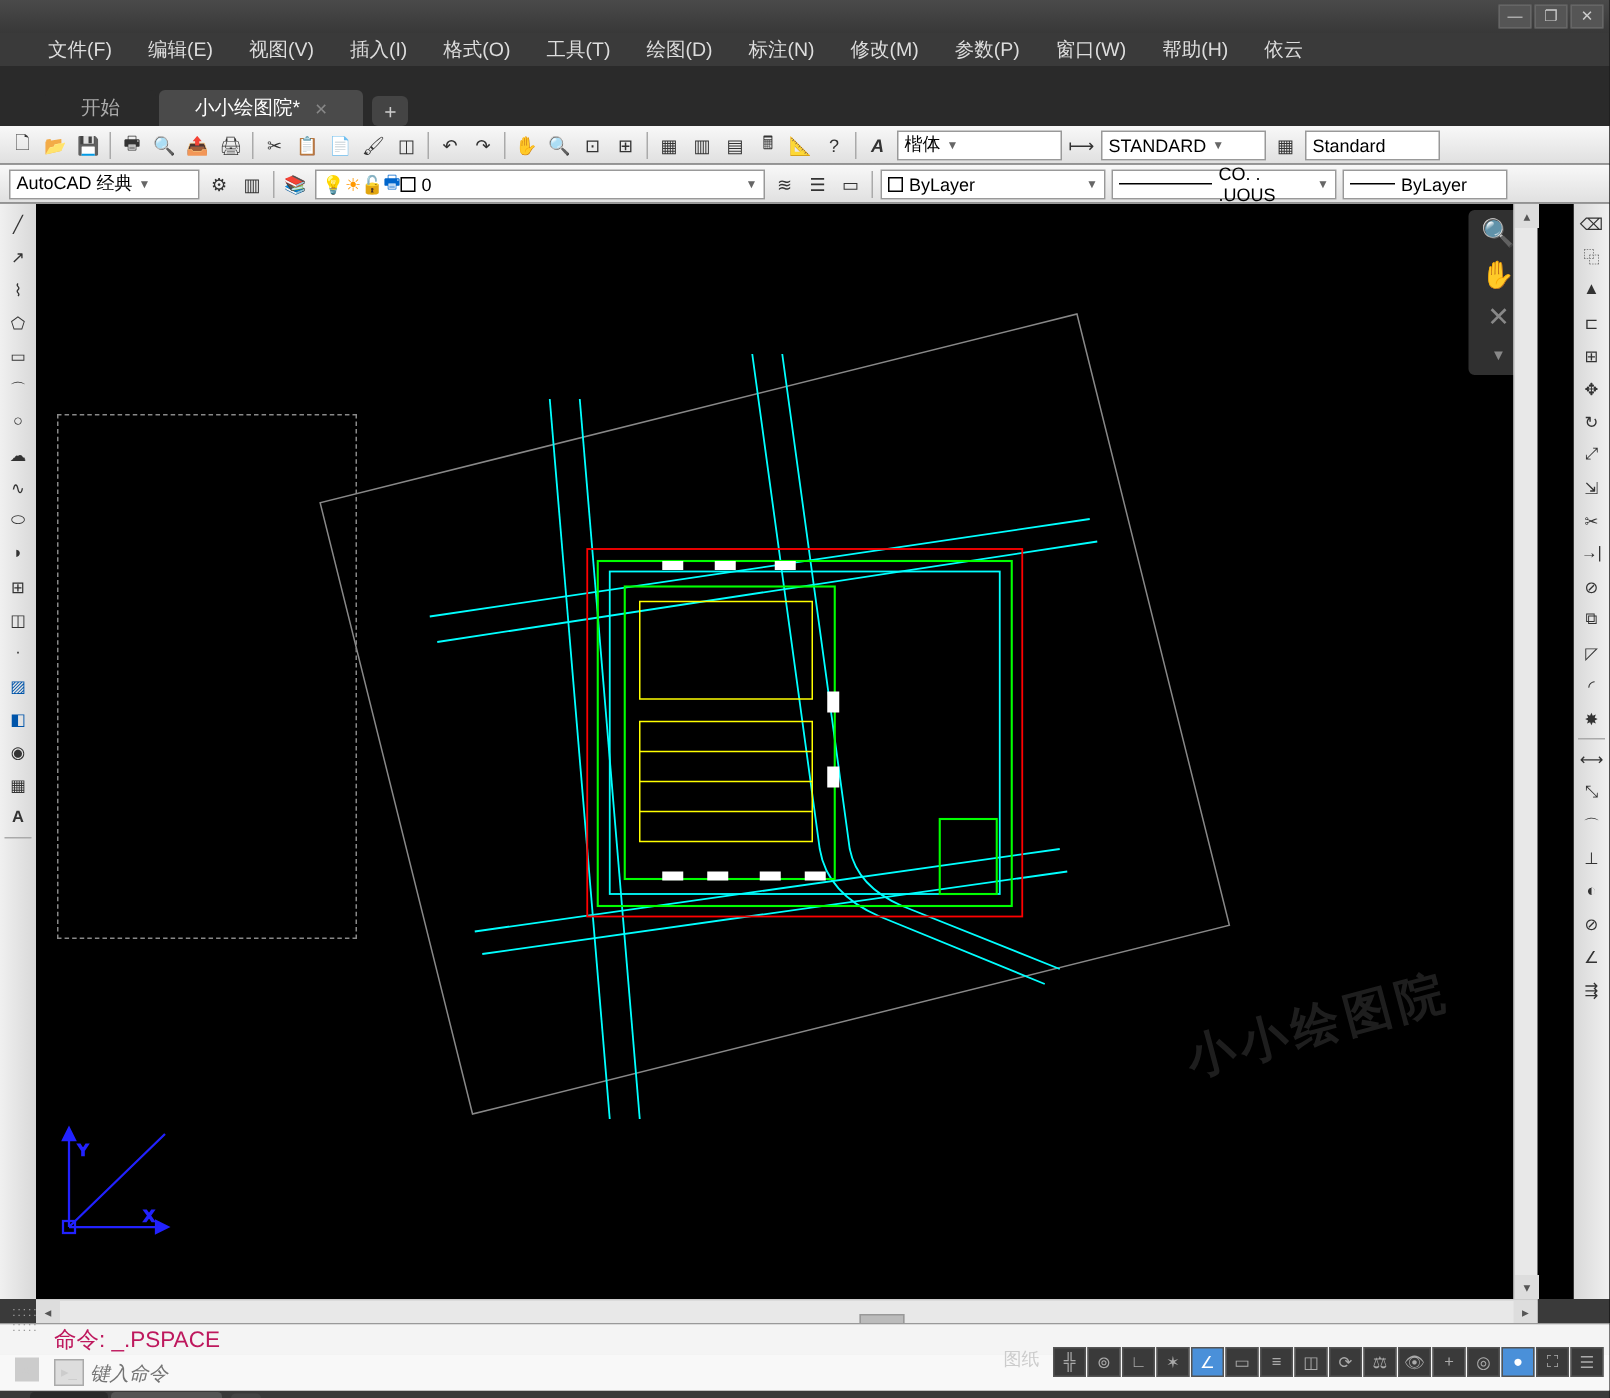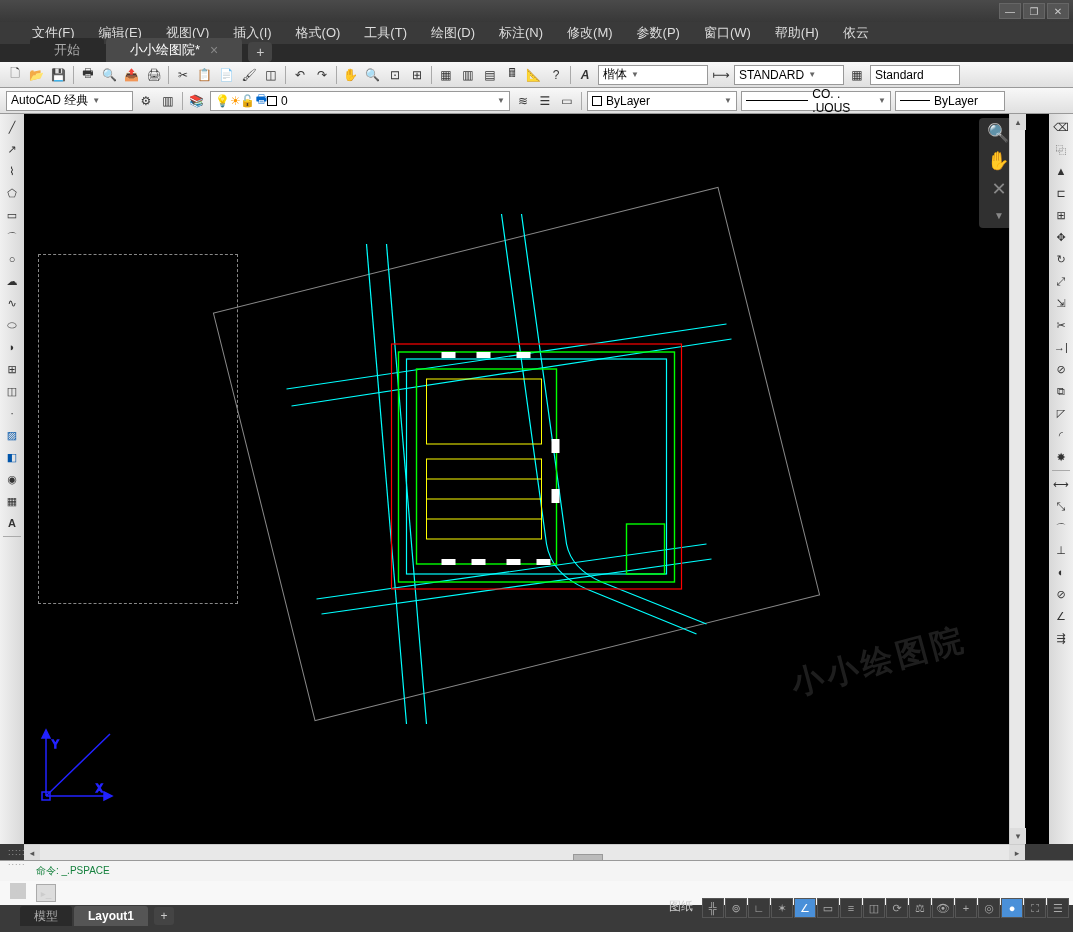--- a/index.html
+++ b/index.html
@@ -3,21 +3,21 @@
 <meta charset="utf-8">
 <style>
 *{margin:0;padding:0;box-sizing:border-box;font-family:"Microsoft YaHei",SimSun,sans-serif;user-select:none}
 body{width:1073px;height:932px;background:#3a3a3a;color:#ccc;font-size:12px;overflow:hidden;position:relative}
 .titlebar{height:22px;background:linear-gradient(#4a4a4a,#383838);display:flex;align-items:center;padding:0 4px;position:relative}
 .titlebar-spacer{flex:1}
 .win-controls{display:flex;gap:2px}
 .win-btn{width:22px;height:16px;background:#555;display:flex;align-items:center;justify-content:center;font-size:10px;cursor:pointer;border:1px solid #666}
 .menubar{height:22px;background:#3a3a3a;display:flex;align-items:center;padding:0 20px;gap:0}
 .menu-item{padding:2px 12px;color:#ddd;cursor:pointer;font-size:13px}
-.tabbar{height:18px;background:#2a2a2a;display:flex;align-items:flex-end;padding-left:30px}
+.tabbar{height:40px;background:#2a2a2a;display:flex;align-items:flex-end;padding-left:30px}
 .tab{height:24px;padding:0 24px;background:#2a2a2a;color:#aaa;display:flex;align-items:center;border-radius:4px 4px 0 0;margin-right:2px;cursor:pointer;font-size:13px;position:relative}
 .tab.active{background:#4a4a4a;color:#fff}
 .tab-close{margin-left:10px;font-size:14px;color:#888}
 .tab-add{width:24px;height:20px;background:#444;border-radius:4px;display:flex;align-items:center;justify-content:center;margin-left:4px;cursor:pointer;font-size:14px}
 .toolbar{height:26px;background:linear-gradient(#f8f8f8,#e0e0e0);display:flex;align-items:center;padding:0 4px;border-bottom:1px solid #999}
 .tb-btn{width:20px;height:20px;margin:0 1px;display:flex;align-items:center;justify-content:center;cursor:pointer;font-size:12px;color:#333;border-radius:2px}
 .tb-sep{width:1px;height:18px;background:#aaa;margin:0 3px}
 .tb-dropdown{height:20px;background:#fff;border:1px solid #999;padding:0 4px;font-size:12px;color:#000;display:flex;align-items:center;margin:0 2px}
 .tb-dropdown .arrow{margin-left:4px;font-size:8px;color:#666}
 .toolbar2{height:26px;background:linear-gradient(#f8f8f8,#e0e0e0);display:flex;align-items:center;padding:0 4px;border-bottom:1px solid #999}
@@ -27,21 +27,21 @@
 .tool-sep{width:18px;height:1px;background:#aaa;margin:2px 0}
 .canvas-area{flex:1;background:#000;position:relative;overflow:hidden}
 .right-tools{width:24px;background:linear-gradient(90deg,#d8d8d8,#f0f0f0);display:flex;flex-direction:column;align-items:center;padding-top:2px}
 .nav-cube{position:absolute;top:4px;right:30px;width:40px;height:110px;background:rgba(80,80,80,0.6);border-radius:4px;display:flex;flex-direction:column;align-items:center;padding:4px;gap:6px}
 .nav-icon{width:28px;height:24px;color:#888;font-size:18px;display:flex;align-items:center;justify-content:center}
 .scrollbar-v{position:absolute;right:24px;top:0;width:16px;height:100%;background:#e8e8e8;border-left:1px solid #ccc}
 .scroll-arrow{width:16px;height:16px;background:#ddd;display:flex;align-items:center;justify-content:center;font-size:9px;color:#555;cursor:pointer}
 .scrollbar-h{height:16px;background:#e8e8e8;display:flex;align-items:center;border-top:1px solid #ccc;margin-left:24px;margin-right:48px}
 .scroll-thumb{background:#bbb;border:1px solid #999}
 .cmd-area{background:#e8e8e8;border-top:1px solid #999;margin-left:0}
-.cmd-history{height:20px;padding:2px 36px;font-size:10px;color:#15803d;background:#f4f4f4;display:flex;align-items:center}
+.cmd-history{height:20px;padding:2px 36px;font-size:15px;color:#be185d;background:#f4f4f4;display:flex;align-items:center}
 .cmd-close{position:absolute;left:6px;width:16px;height:16px;background:#ccc;display:flex;align-items:center;justify-content:center;font-size:11px;cursor:pointer}
 .cmd-input-row{height:24px;display:flex;align-items:center;padding:0 36px;background:#f8f8f8;position:relative}
 .cmd-prompt{width:20px;height:18px;background:#ddd;border:1px solid #aaa;margin-right:4px;display:flex;align-items:center;justify-content:center;font-size:10px}
 .cmd-input{flex:1;height:18px;border:none;background:transparent;font-size:13px;font-style:italic;color:#888;outline:none}
 .cmd-handle{position:absolute;left:8px;top:-14px;font-size:9px;color:#999;letter-spacing:1px}
 .bottom-tabs{height:22px;background:#3a3a3a;display:flex;align-items:center;padding-left:20px}
 .btab{height:20px;padding:0 14px;background:#2a2a2a;color:#aaa;display:flex;align-items:center;cursor:pointer;font-size:12px;margin-right:2px;border-radius:3px 3px 0 0}
 .btab.active{background:#555;color:#fff;font-weight:bold}
 .btab-add{width:20px;height:18px;background:#444;border-radius:3px;display:flex;align-items:center;justify-content:center;margin-left:4px;cursor:pointer;font-size:12px}
 .statusbar{position:absolute;bottom:12px;right:0;height:22px;display:flex;align-items:flex-start;gap:1px;padding:0 4px}
@@ -316,20 +316,21 @@
   </div>
   <div class="scroll-arrow">▸</div>
 </div>
 
 <div class="cmd-area" style="position:relative">
   <div class="cmd-handle">:::::<br>:::::</div>
   <div class="cmd-history">命令: _.PSPACE</div>
   <div class="cmd-input-row">
     <div class="cmd-close" style="left:10px;top:2px;position:absolute">✕</div>
     <div class="cmd-prompt">▸_</div>
+    <input class="cmd-input" placeholder="键入命令" style="">
   </div>
 </div>
 
 <div class="bottom-tabs">
   <div class="btab">模型</div>
   <div class="btab active">Layout1</div>
   <div class="btab-add">+</div>
 
   <div class="statusbar">
     <div class="stat-label">图纸</div>

